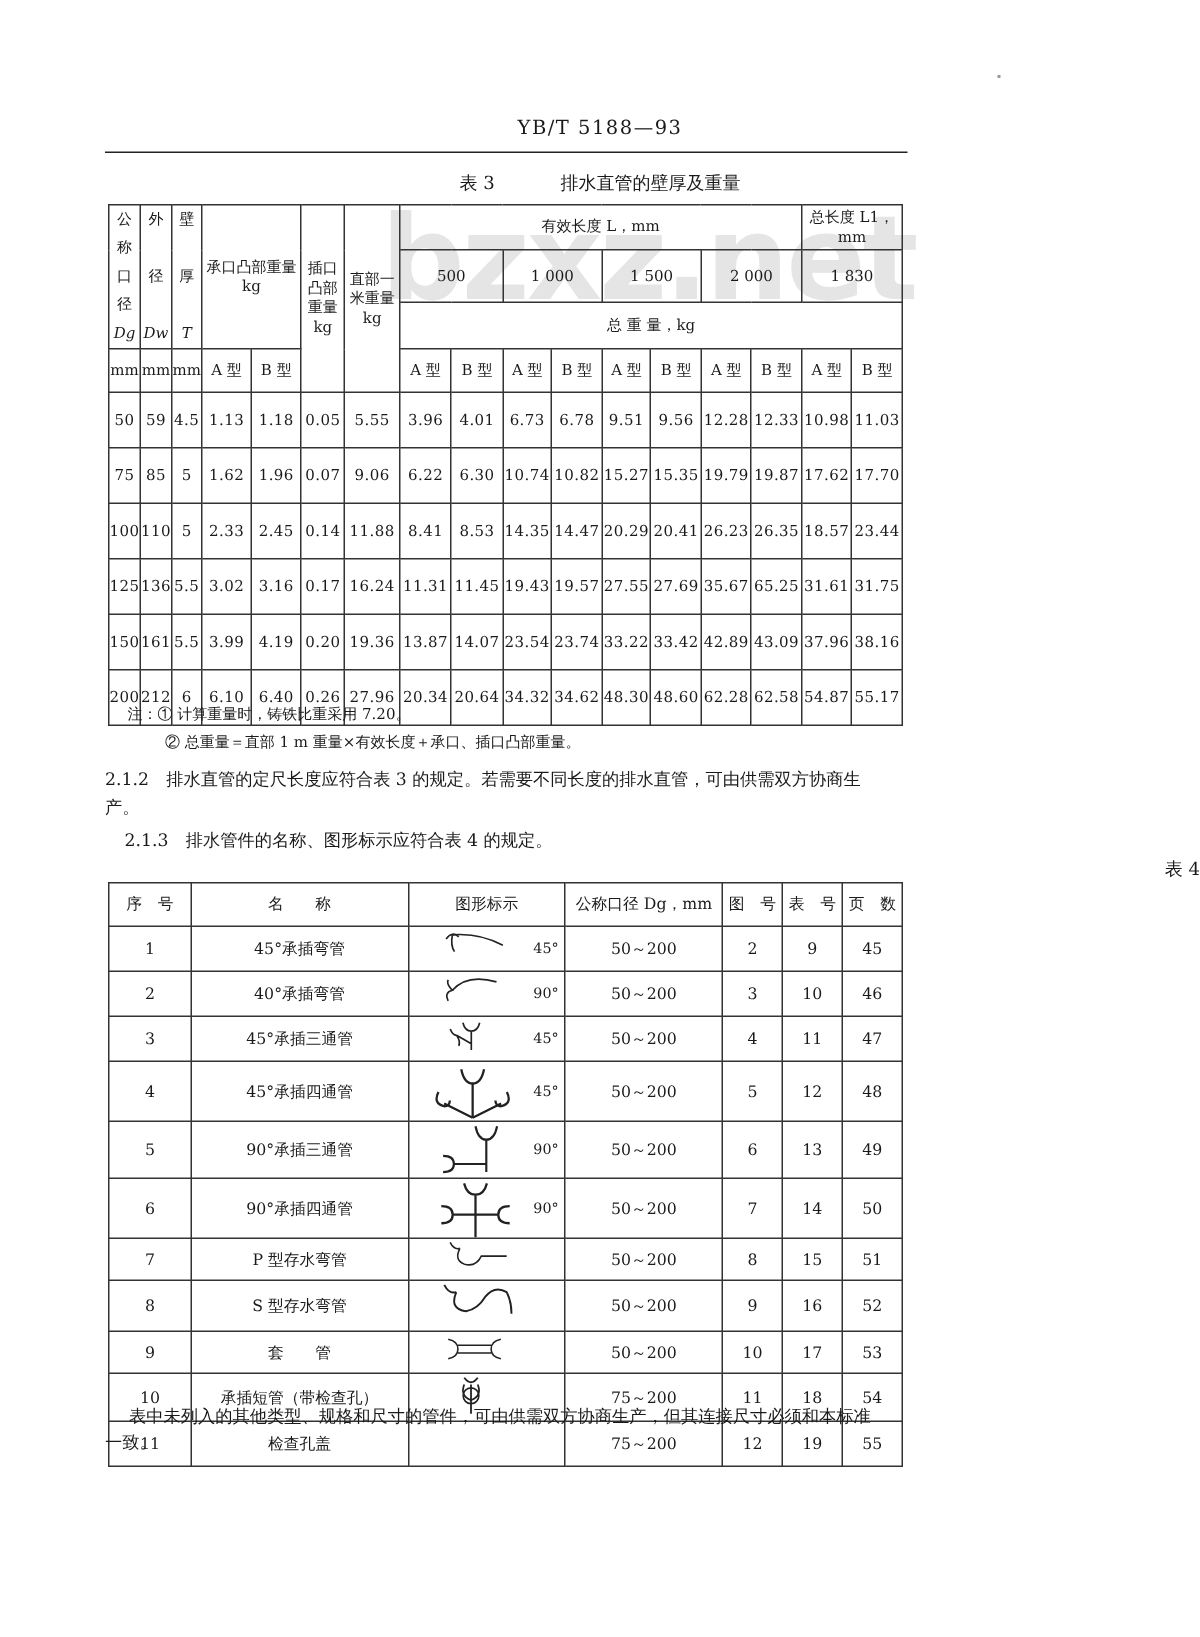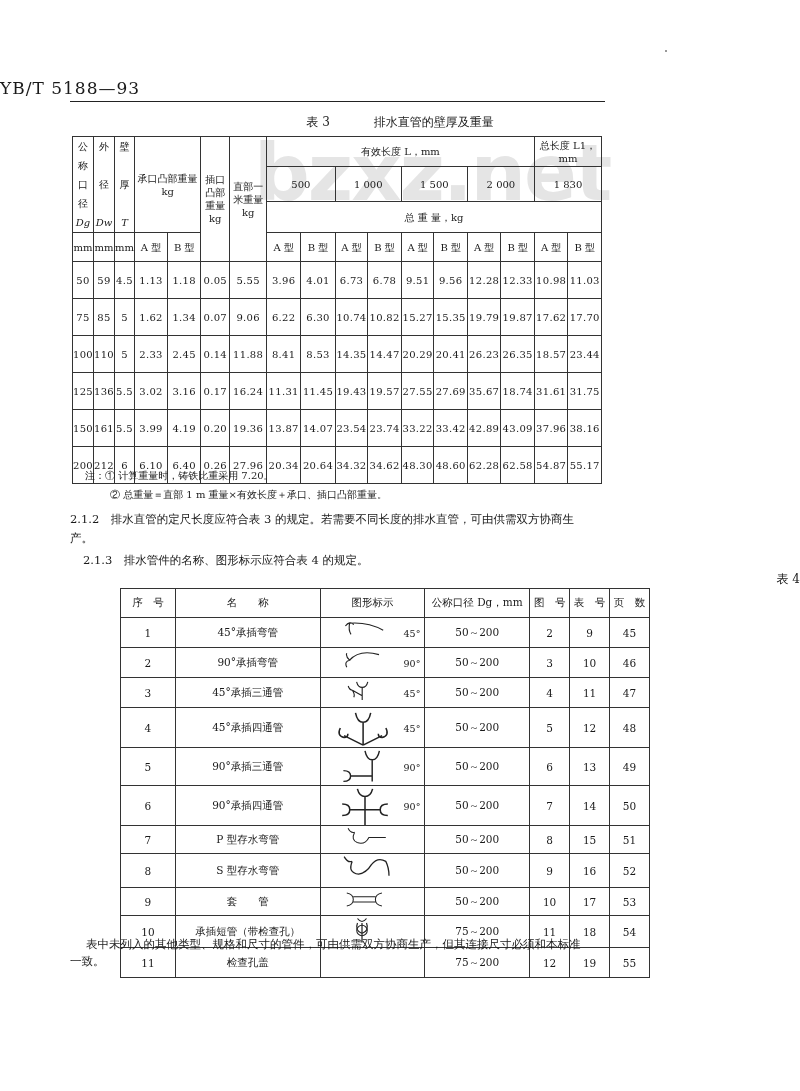--- a/index.html
+++ b/index.html
@@ -1,19 +1,19 @@
 <!DOCTYPE html>
 <html><head>
 <meta charset="utf-8">
 <style>
   html, body { margin:0; padding:0; background:#ffffff; }
   body { width:800px; height:1091px; position:relative; overflow:hidden;
          font-family:"DejaVu Serif", "Liberation Serif", serif; color:#1a1a1a; }
   .abs { position:absolute; }
-  .std-no { left:0; width:800px; top:78px; font-size:17px; letter-spacing:1px; }
+  .std-no { left:0; width:800px; top:78px; text-align:center; font-size:13px; letter-spacing:1px; }
   .hr-top { left:70px; width:535px; top:101px; height:0; border-top:1.5px solid #222; }
   .t3-title { left:0; width:800px; top:114px; text-align:center; font-size:12px; }
   .t3-title span { margin:0 20px; }
   .corner-dot { left:665px; top:50px; width:2px; height:2px; background:#999; }
 
   table { border-collapse:collapse; position:absolute; }
   td, th { border:1px solid #333; font-weight:normal; text-align:center; padding:0; }
   #t3 { left:72px; top:136px; width:530px; font-size:10px; border-top:1.5px solid #222; border-bottom:1.5px solid #222; }
   #t3 th { font-size:10px; line-height:13px; }
   #t3 td { font-size:10px; height:36px; letter-spacing:0.3px; }
@@ -25,21 +25,21 @@
 
   .note { font-size:10px; }
   .note1 { left:85px; top:469px; }
   .note2 { left:110px; top:488px; }
   .para { font-size:11.5px; line-height:19px; }
   .p212 { left:70px; top:510px; width:535px; }
   .p212b { left:70px; top:529px; }
   .p213 { left:83px; top:551px; }
   .t4-title { left:0; width:800px; top:571px; text-align:right; font-size:12px; }
 
-  #t4 { left:72px; top:588px; width:530px; font-size:10.5px; border-top:1.5px solid #222; border-bottom:1.5px solid #222;margin-left:48px; }
+  #t4 { left:72px; top:588px; width:530px; font-size:10.5px; border-top:1.5px solid #222; border-bottom:1.5px solid #222; }
   #t4 th { height:28px; font-size:10.5px; }
   #t4 td { font-size:10.5px; }
   #t4 td.sym { position:relative; text-align:left; padding-left:8px; }
   #t4 td.sym svg { display:block; }
   #t4 td.sym .ang { position:absolute; right:4px; top:50%; transform:translateY(-50%); font-size:9.5px; }
 
   .p-end { left:86px; top:934px; width:525px; font-size:11.5px; line-height:20px; }
   .p-end2 { left:70px; top:954px; font-size:11.5px; }
 
   .watermark { left:215px; top:128px; font-family:"DejaVu Sans","Liberation Sans",sans-serif;
@@ -142,21 +142,21 @@
         <td>12.28</td>
         <td>12.33</td>
         <td>10.98</td>
         <td>11.03</td>
       </tr>
       <tr>
         <td>75</td>
         <td>85</td>
         <td>5</td>
         <td>1.62</td>
-        <td>1.34</td>
+        <td>1.96</td>
         <td>0.07</td>
         <td>9.06</td>
         <td>6.22</td>
         <td>6.30</td>
         <td>10.74</td>
         <td>10.82</td>
         <td>15.27</td>
         <td>15.35</td>
         <td>19.79</td>
         <td>19.87</td>
@@ -190,21 +190,21 @@
         <td>3.16</td>
         <td>0.17</td>
         <td>16.24</td>
         <td>11.31</td>
         <td>11.45</td>
         <td>19.43</td>
         <td>19.57</td>
         <td>27.55</td>
         <td>27.69</td>
         <td>35.67</td>
-        <td>18.74</td>
+        <td>65.25</td>
         <td>31.61</td>
         <td>31.75</td>
       </tr>
       <tr>
         <td>150</td>
         <td>161</td>
         <td>5.5</td>
         <td>3.99</td>
         <td>4.19</td>
         <td>0.20</td>
@@ -282,21 +282,21 @@
           </svg>
           <span class="ang">45°</span>
         </td>
         <td>50～200</td>
         <td>2</td>
         <td>9</td>
         <td>45</td>
       </tr>
       <tr style="height: 30px;">
         <td>2</td>
-        <td>90°承插弯管</td>
+        <td>40°承插弯管</td>
         <td class="sym">
           <svg width="72" height="28" viewBox="0 0 72 40">
             <path d="M10 26 Q6 18 14 16 Q8 10 10 6 M14 16 Q28 0 56 8" fill="none" stroke="#222" stroke-width="1.6"></path>
           </svg>
           <span class="ang">90°</span>
         </td>
         <td>50～200</td>
         <td>3</td>
         <td>10</td>
         <td>46</td>

